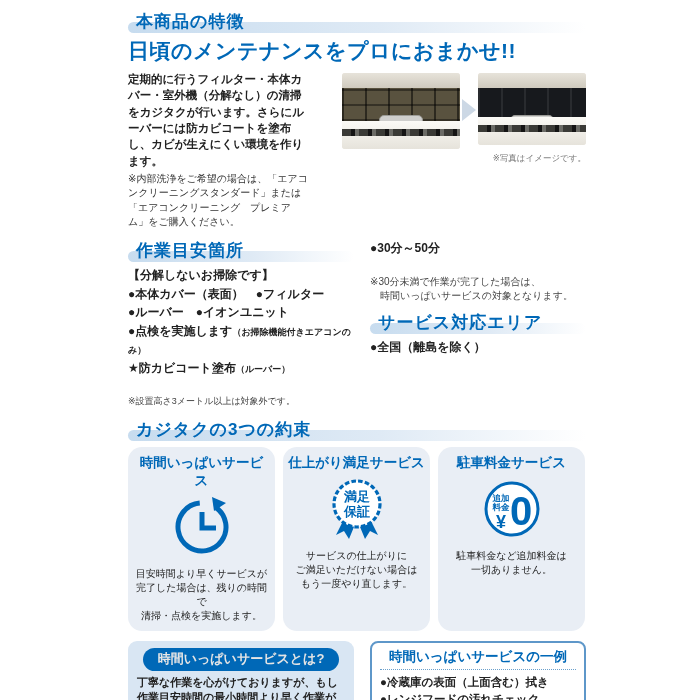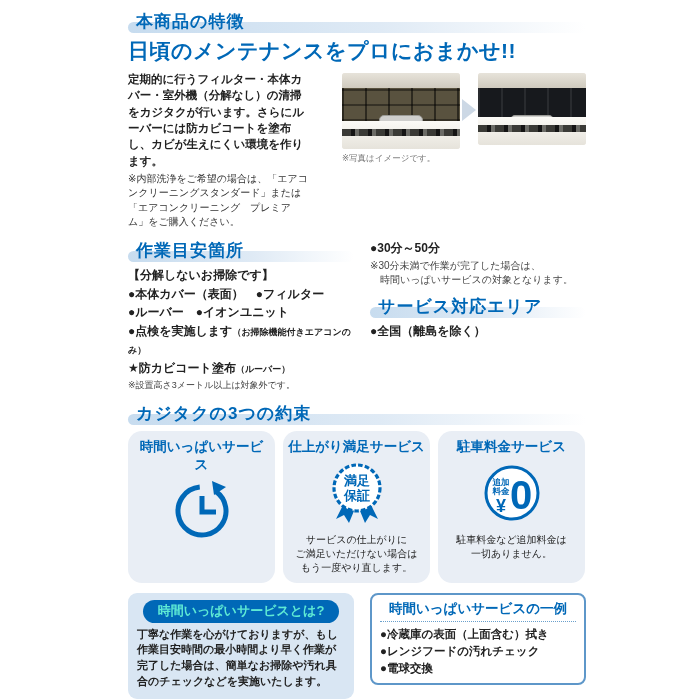--- a/index.html
+++ b/index.html
@@ -39,43 +39,43 @@
       #59523f;
   }
   .photo.after .ph-filter { background:
       repeating-linear-gradient(90deg, rgba(255,255,255,0.08) 0 2px, rgba(0,0,0,0) 2px 23px),
       #17191d; }
   .ph-oval { position:absolute; top:42px; left:50%; transform:translateX(-50%); width:44px; height:10px; background:#cfcfcd; border-radius:5px; border:1px solid #9c9c98; }
   .ph-louver { position:absolute; bottom:0; left:0; right:0; height:28px; background:linear-gradient(#fbfaf6,#e6e3db); }
   .ph-slit { position:absolute; bottom:13px; left:0; right:0; height:7px;
     background:repeating-linear-gradient(90deg,#3a3a36 0 9px,#141414 9px 13px,#6b6b66 13px 17px); }
   .ba-arrow { width:0; height:0; border-top:11px solid transparent; border-bottom:11px solid transparent; border-left:14px solid #ccd8e5; margin:26px 2px 0 2px; flex:none; }
-  .photo-caption { font-size:8.5px; color:#777; text-align:left; margin-top:4px; }
+  .photo-caption { font-size:8.5px; color:#777; text-align:right; margin-top:4px; }
 
   
   .two-col { display:flex; margin-top:9px; }
   .col-l { width:226px; }
   .col-r { width:216px; margin-left:16px; }
 
   .bold-line { font-size:12px; font-weight:bold; color:#222; line-height:1.55; }
   .bold-line .small { font-size:9px; font-weight:bold; }
-  .tiny-note { font-size:9px; color:#444; margin-top:1px; }
+  .tiny-note { font-size:9px; color:#444; margin-top:17px; }
   .pre { white-space:pre-line; }
 
   
   .promise-row { display:flex; gap:8px; margin-top:6px; }
   .promise-box { width:147px; background:#e9eef5; border-radius:14px; padding:7px 5px 8px 5px; text-align:center; min-height:126px; }
   .promise-title { color:#0068b7; font-weight:bold; font-size:13.5px; }
   .promise-icon { margin:5px auto 4px auto; width:64px; height:64px; }
   .promise-desc { font-size:10px; color:#222; line-height:1.4; }
 
   
   .boxes-row { display:flex; margin-top:10px; }
   .tokuha-box { width:226px; background:#d9e6f3; border-radius:9px; padding:7px 9px 9px 9px; }
-  .pill { display:block; width:196px; margin:0 auto 4px auto; background:#0068b7; color:#5eead4; font-weight:bold; font-size:13px; text-align:center; border-radius:13px; padding:2px 0 3px 0; }
+  .pill { display:block; width:196px; margin:0 auto 4px auto; background:#0068b7; color:#e5e5e5; font-weight:bold; font-size:13px; text-align:center; border-radius:13px; padding:2px 0 3px 0; }
   .tokuha-body { font-size:11px; line-height:1.45; color:#222; font-weight:bold; }
   .example-box { width:216px; margin-left:16px; background:#fff; border:2px solid #5e97c9; border-radius:8px; padding:5px 8px 6px 8px; align-self:flex-start; }
   .example-title { color:#0068b7; font-weight:bold; font-size:13.5px; text-align:center; border-bottom:1px dotted #6aa0cc; padding-bottom:3px; margin-bottom:4px; }
   .example-item { font-size:11.5px; font-weight:bold; color:#222; line-height:1.5; }
 </style>
 </head>
 <body>
 
 <div class="page">
   <div class="content">
@@ -141,20 +141,23 @@
 
     <div class="promise-row">
 
       <div class="promise-box">
         <div class="promise-title">時間いっぱいサービス</div>
         <svg class="promise-icon" viewBox="0 0 64 64">
           <circle cx="32" cy="32" r="24" fill="none" stroke="#0068b7" stroke-width="5" stroke-dasharray="133 18" transform="rotate(-55 32 32)"></circle>
           <polygon points="42,2 56,8 44,16" fill="#0068b7"></polygon>
           <path d="M32 17 L32 33 L46 33" fill="none" stroke="#0068b7" stroke-width="5"></path>
         </svg>
+        <div class="promise-desc pre">目安時間より早くサービスが
+完了した場合は、残りの時間で
+清掃・点検を実施します。</div>
       </div>
 
       <div class="promise-box">
         <div class="promise-title">仕上がり満足サービス</div>
         <svg class="promise-icon" viewBox="0 0 64 64">
           <path d="M21 38 L11 58 L19 54 L24 62 L31 45 Z" fill="#0068b7"></path>
           <path d="M43 38 L53 58 L45 54 L40 62 L33 45 Z" fill="#0068b7"></path>
           <circle cx="32" cy="27" r="23" fill="#ffffff" stroke="#0068b7" stroke-width="3.2" stroke-dasharray="4.6 2.2"></circle>
           <text x="32" y="23.5" text-anchor="middle" font-size="13" font-weight="bold" fill="#0068b7">満足</text>
           <text x="32" y="38.5" text-anchor="middle" font-size="13" font-weight="bold" fill="#0068b7">保証</text>

